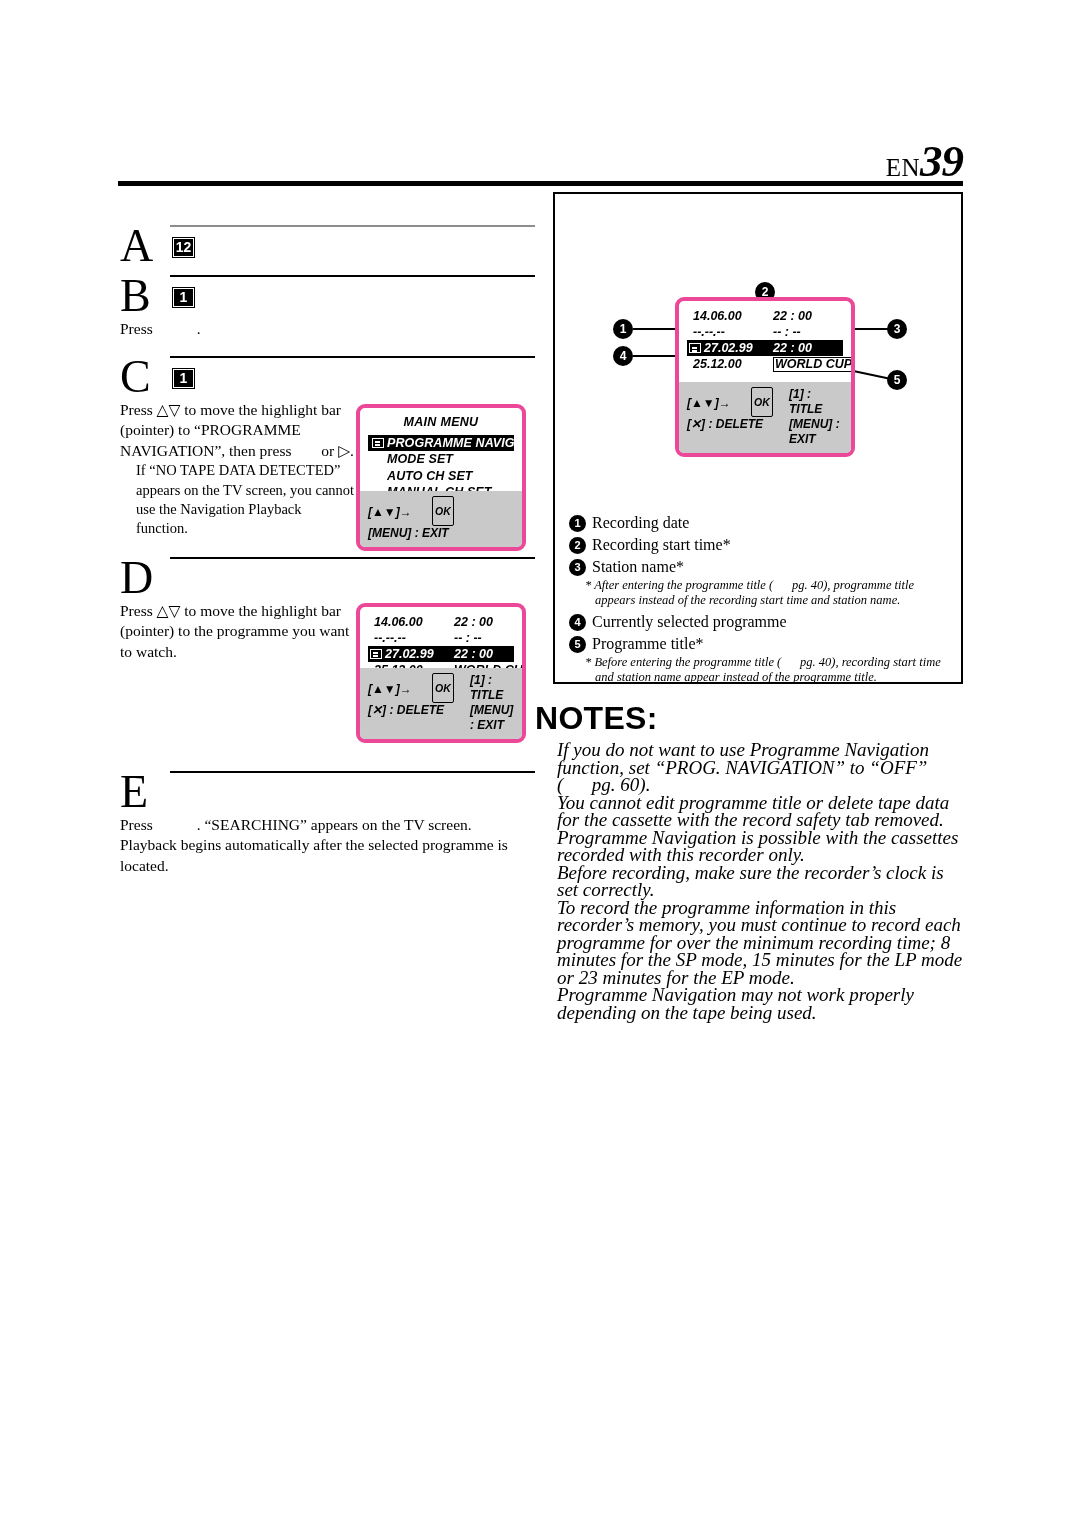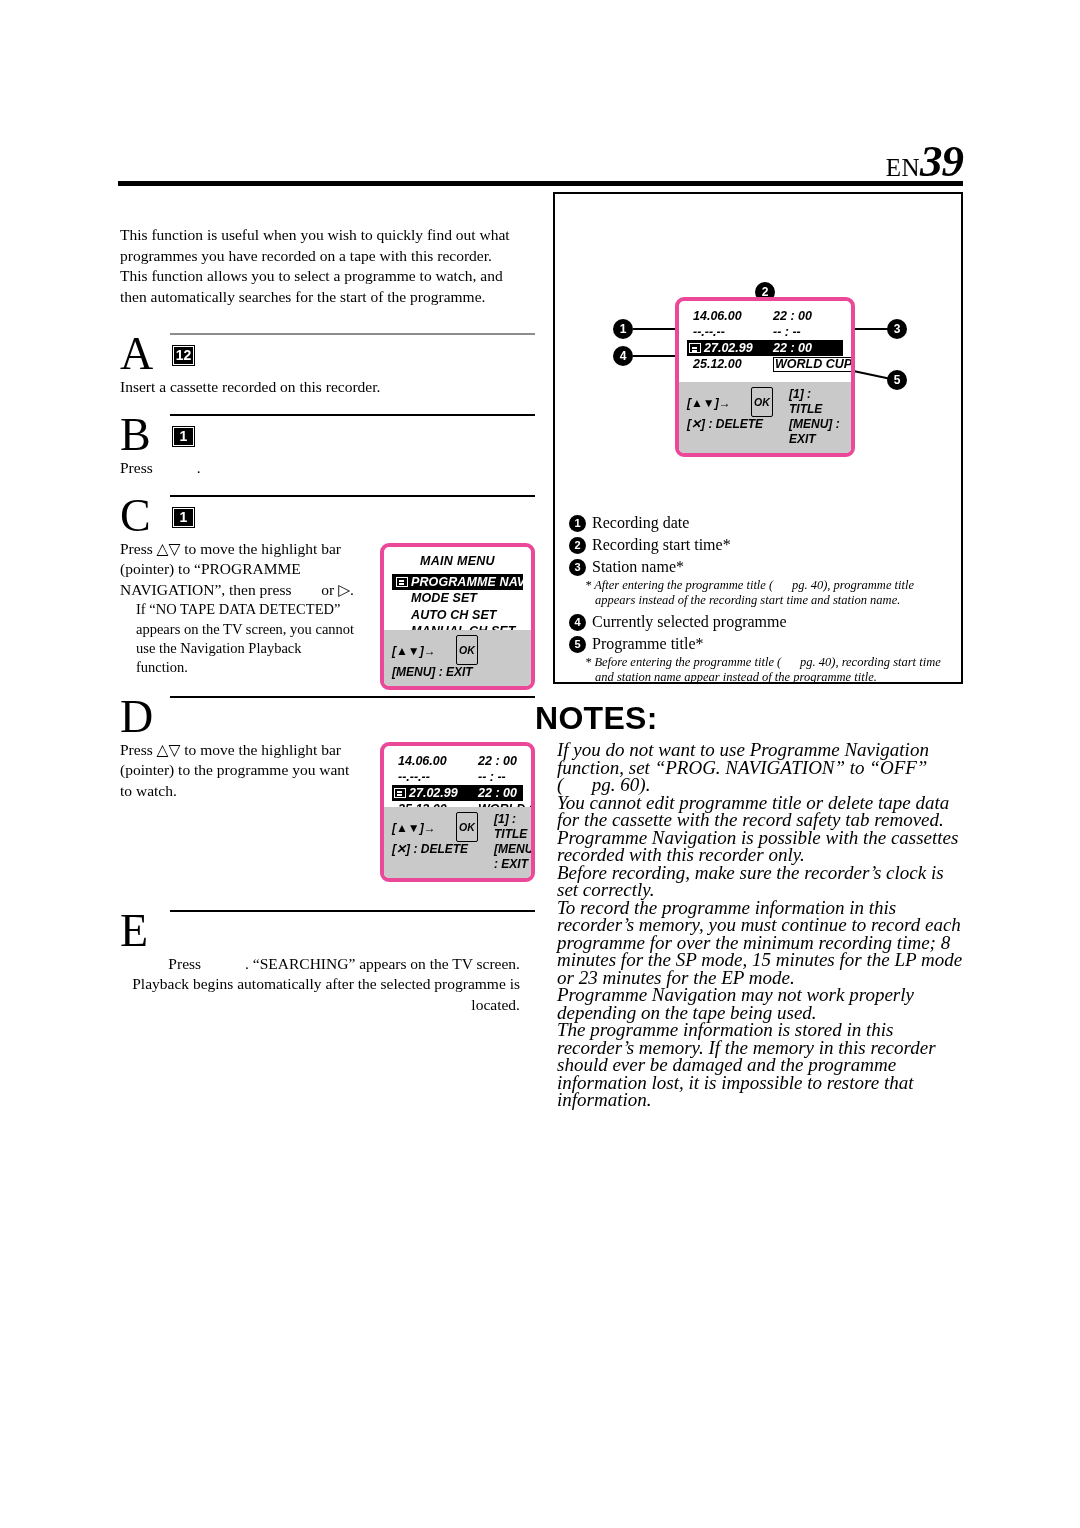--- a/index.html
+++ b/index.html
@@ -113,21 +113,21 @@
     font-size: 15.5px;
     line-height: 1.33;
     margin: 0;
     padding-bottom: 10px;
   }
   .step-body.indent-sub {
     padding-left: 16px;
   }
   .step-cols {
     display: flex;
-    gap: 24px;
+    gap: 0;
     align-items: flex-start;
   }
   .step-text-col {
     width: 236px;
     flex: 0 0 236px;
   }
   .gapspace { display: inline-block; width: 44px; }
   .gapspace-sm { display: inline-block; width: 26px; }
 
   
@@ -335,29 +335,27 @@
 
 <div class="page-header">
   <div class="folio">
     <span class="folio-en">EN</span><span class="folio-num">39</span>
   </div>
 </div>
 <div class="header-rule"></div>
 
 <div class="left-col">
 
-  <p class="intro">This function is useful when you wish to quickly find out what programmes you have recorded on a tape with this recorder. This function allows you to select a programme to watch, and then automatically searches for the start of the programme.</p>
 
   <div class="step">
     <div class="step-rule"></div>
     <div class="step-head">
       <div class="step-letter">A</div>
       <div class="step-badge">12</div>
     </div>
-    <p class="step-body">Insert a cassette recorded on this recorder.</p>
   </div>
 
   <div class="step">
     <div class="step-rule dark"></div>
     <div class="step-head">
       <div class="step-letter">B</div>
       <div class="step-badge">1</div>
     </div>
     <p class="step-body">
       <span>Press</span><span class="gapspace"></span><span>.</span>
@@ -444,21 +442,21 @@
         </div>
       </div>
     </div>
   </div>
 
   <div class="step" style="margin-top:28px;">
     <div class="step-rule dark"></div>
     <div class="step-head">
       <div class="step-letter">E</div>
     </div>
-    <p class="step-body" style="width:400px;text-align:right;">
+    <p class="step-body" style="width:400px;">
       <span>Press</span><span class="gapspace"></span><span>. “SEARCHING” appears on the TV screen. Playback begins automatically after the selected programme is located.</span>
     </p>
   </div>
 </div>
 
 <div class="right-panel">
 
   <div class="diagram">
 
     <div class="callout" style="left:200px; top:88px;">2</div>
@@ -539,14 +537,13 @@
 </div>
 
 <div class="notes">
   <div class="notes-head">NOTES:</div>
   <p class="note-line">If you do not want to use Programme Navigation function, set “PROG. NAVIGATION” to “OFF” (   pg. 60).</p>
   <p class="note-line">You cannot edit programme title or delete tape data for the cassette with the record safety tab removed.</p>
   <p class="note-line">Programme Navigation is possible with the cassettes recorded with this recorder only.</p>
   <p class="note-line">Before recording, make sure the recorder’s clock is set correctly.</p>
   <p class="note-line">To record the programme information in this recorder’s memory, you must continue to record each programme for over the minimum recording time; 8 minutes for the SP mode, 15 minutes for the LP mode or 23 minutes for the EP mode.</p>
   <p class="note-line">Programme Navigation may not work properly depending on the tape being used.</p>
-  <p class="note-line">The programme information is stored in this recorder’s memory. If the memory in this recorder should ever be damaged and the programme information lost, it is impossible to restore that information.</p>
 </div>
 
 </body></html>

